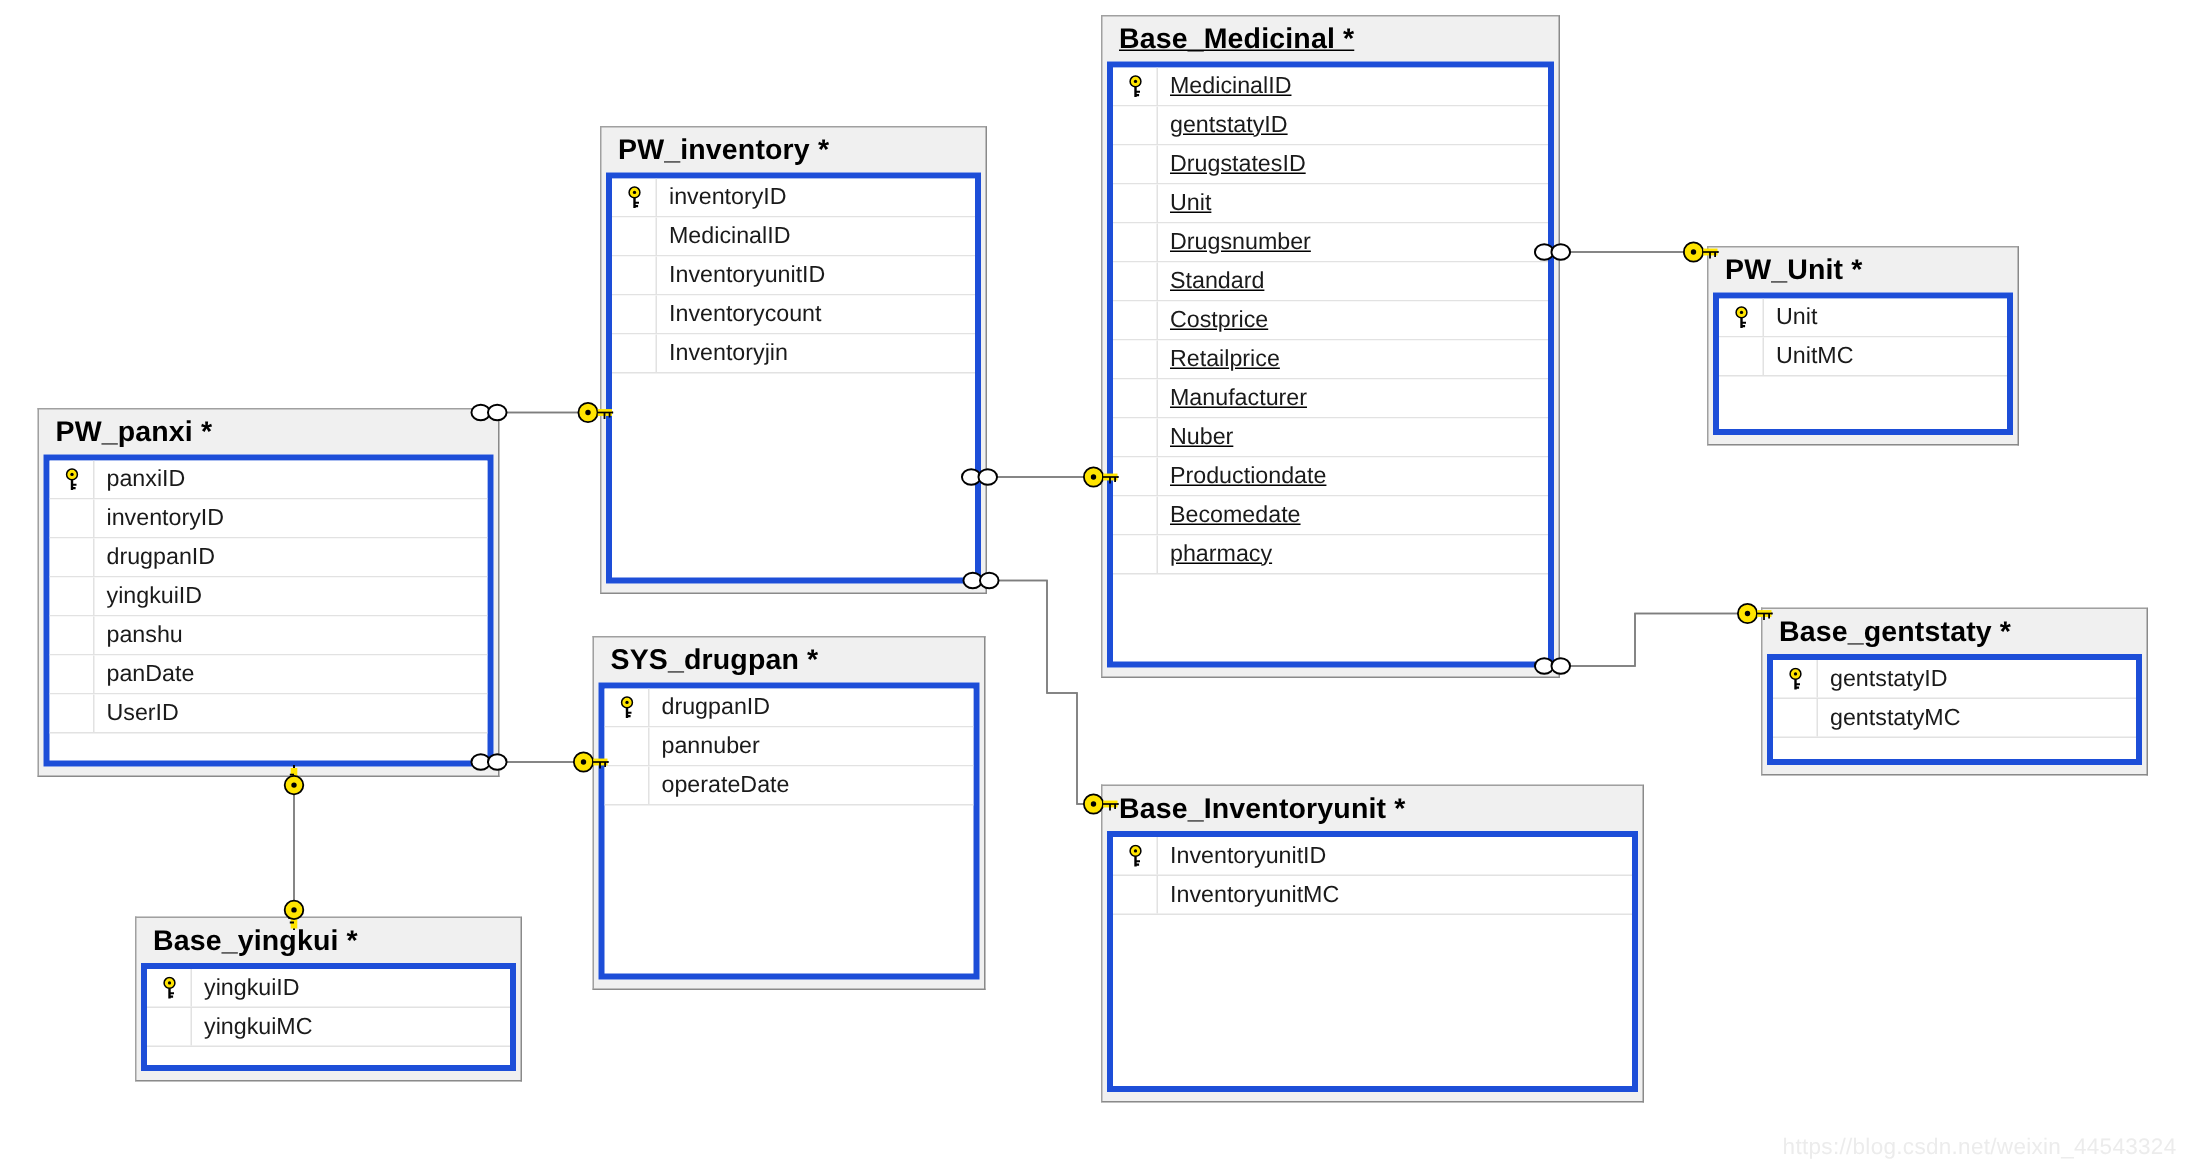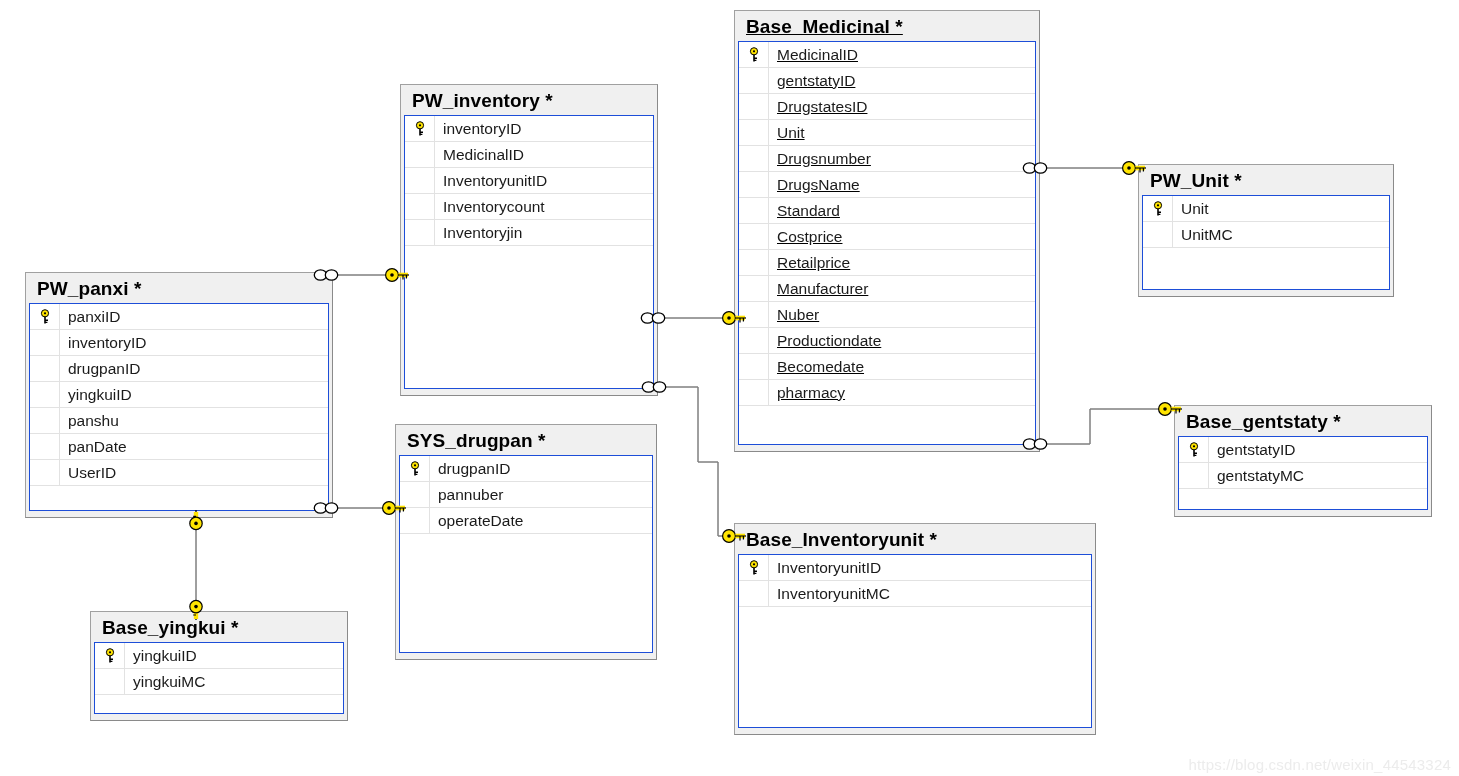--- a/index.html
+++ b/index.html
@@ -34,21 +34,21 @@
     font-size: 19px;
     font-weight: bold;
     color: #000000;
     padding: 2px 0 3px 8px;
     letter-spacing: 0.1px;
     white-space: nowrap;
     line-height: 22px;
   }
   .tbl-grid {
     background: #ffffff;
-    border: 1px solid #1d4ed8;
+    border: 4px solid #1d4ed8;
     box-sizing: border-box;
     height: calc(100% - 30px);
     overflow: hidden;
   }
   .row {
     display: flex;
     align-items: center;
     height: 26px;
     box-sizing: border-box;
     border-bottom: 1px solid #e2e2e2;
@@ -280,24 +280,20 @@
           <div class="row">
             <div class="row-key"></div>
             <div class="row-name">Unit</div>
           </div>
           <div class="row">
             <div class="row-key"></div>
             <div class="row-name">Drugsnumber</div>
           </div>
           <div class="row">
             <div class="row-key"></div>
-            <div class="row-name">DrugsName</div>
-          </div>
-          <div class="row">
-            <div class="row-key"></div>
             <div class="row-name">Standard</div>
           </div>
           <div class="row">
             <div class="row-key"></div>
             <div class="row-name">Costprice</div>
           </div>
           <div class="row">
             <div class="row-key"></div>
             <div class="row-name">Retailprice</div>
           </div>
@@ -336,21 +332,21 @@
               </svg>
             </div>
             <div class="row-name">InventoryunitID</div>
           </div>
           <div class="row">
             <div class="row-key"></div>
             <div class="row-name">InventoryunitMC</div>
           </div>
         </div>
       </div>
-      <div class="tbl" style="left: 1138px; top: 164px; width: 256px; height: 133px;">
+      <div class="tbl" style="left: 1138px; top: 164px; width: 208px; height: 133px;">
         <div class="tbl-title">PW_Unit *</div>
         <div class="tbl-grid">
           <div class="row">
             <div class="row-key">
               <svg class="keyglyph" width="12" height="16" viewBox="0 0 12 16">
                 <circle cx="6" cy="4.3" r="3.6" fill="#ffe400" stroke="#000" stroke-width="1"></circle>
                 <circle cx="6" cy="4.3" r="1.1" fill="#000"></circle>
                 <path d="M6 7.8 L6 14.6" stroke="#000" stroke-width="1.6" fill="none"></path>
                 <path d="M6 11.2 L9 11.2 M6 13.4 L8.4 13.4" stroke="#000" stroke-width="1.4"></path>
               </svg>

